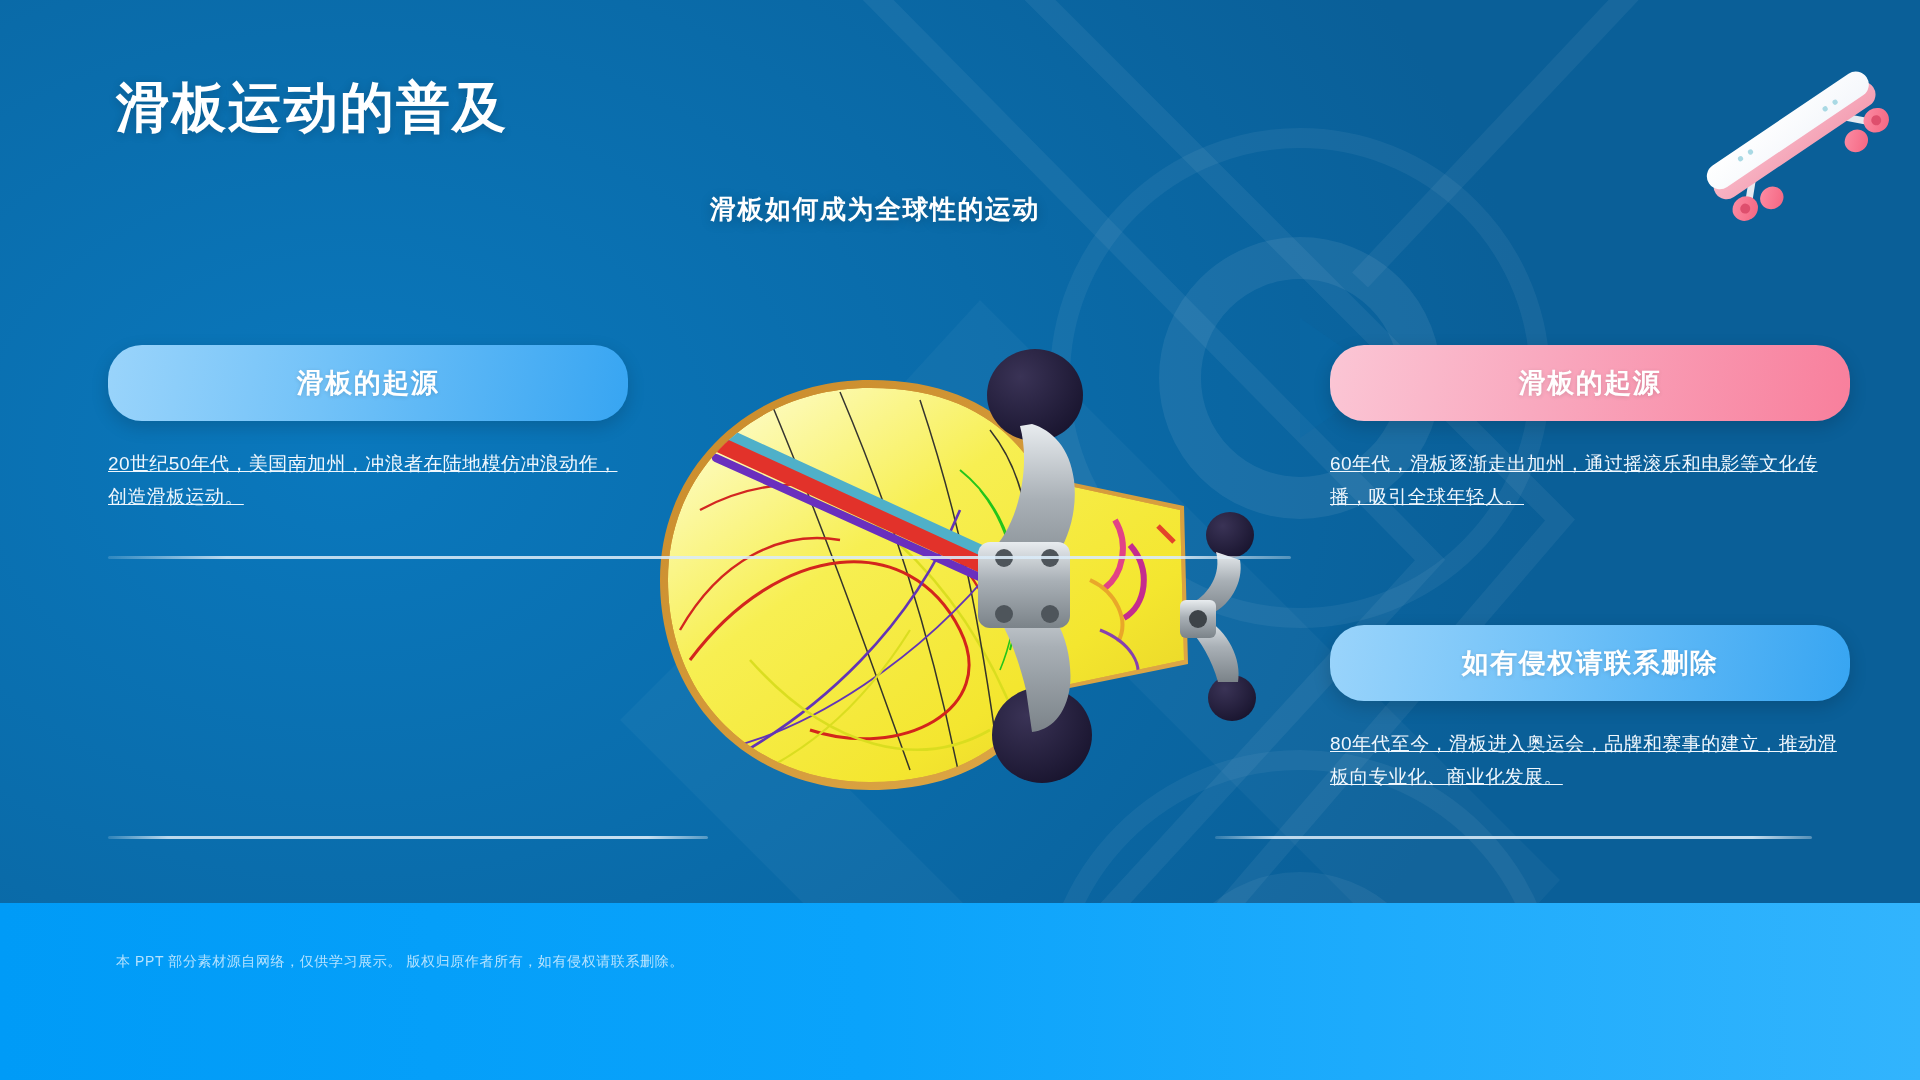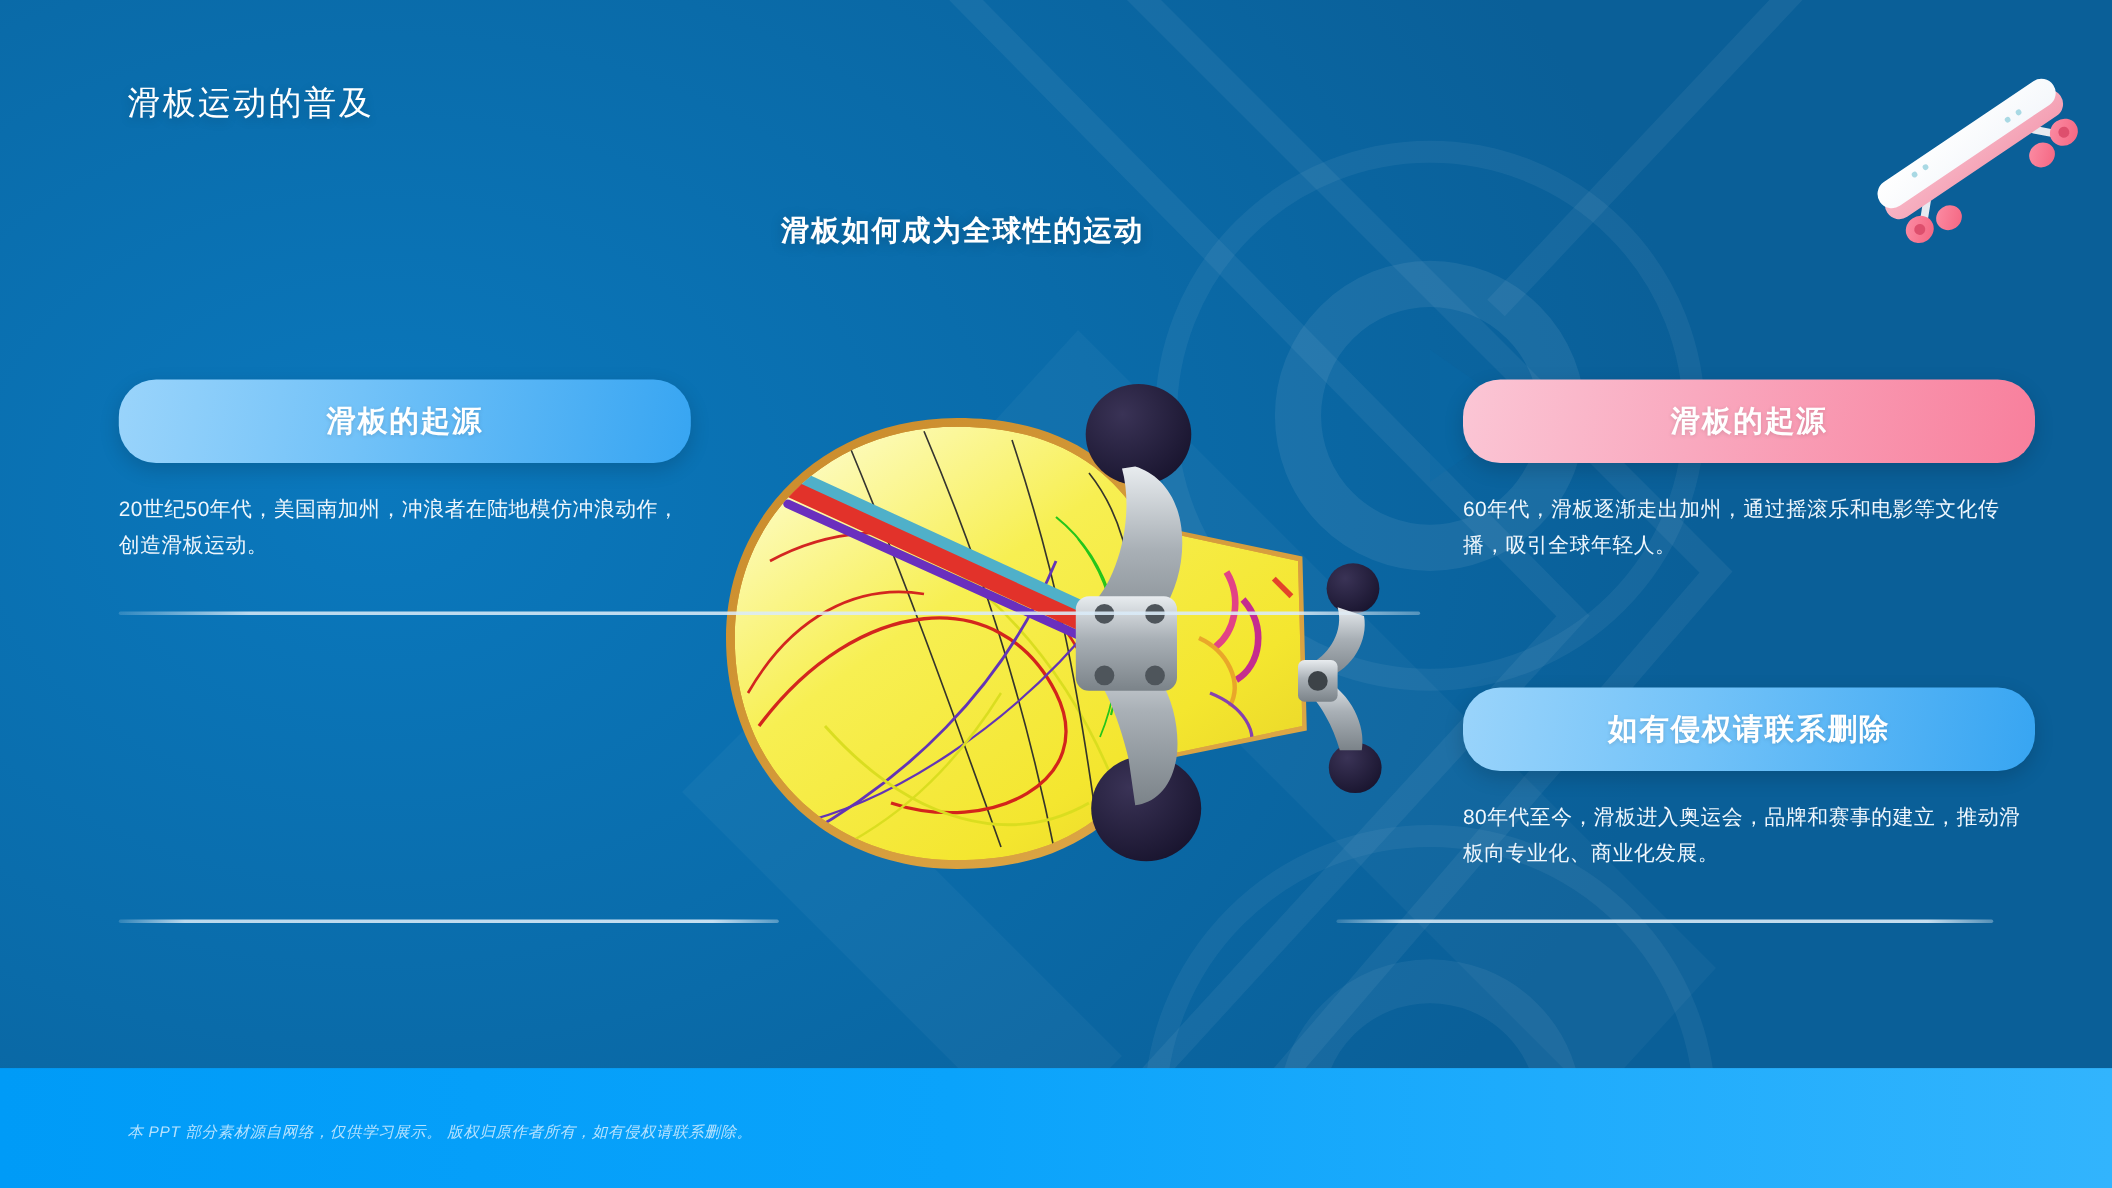--- a/index.html
+++ b/index.html
@@ -17,21 +17,21 @@
       linear-gradient(135deg,#0c7cc2 0%,#0a6aa8 55%,#0a5d93 100%);
   }
 
   
   .bg-art{ position:absolute; inset:0; overflow:hidden; }
   .bg-art svg{ position:absolute; top:0; left:0; }
 
   
   .page-title{
     position:absolute; left:116px; top:78px;
-    font-size:30px; font-weight:normal; color:#ffffff;
+    font-size:54px; font-weight:bold; color:#ffffff;
     letter-spacing:2px; line-height:1.1;
     text-shadow:0 2px 10px rgba(0,0,0,.18);
   }
   .page-subtitle{
     position:absolute; left:0; right:0; top:192px;
     text-align:center;
     font-size:26px; font-weight:bold; color:#ffffff;
     letter-spacing:1.5px;
     text-shadow:0 2px 12px rgba(0,0,0,.22);
     padding-right:170px;
@@ -64,38 +64,37 @@
   }
   .pill-blue{
     background:linear-gradient(100deg,#9ad4fb 0%,#72c2f8 42%,#37a5f2 100%);
   }
   .pill-pink{
     background:linear-gradient(100deg,#fbc6d5 0%,#f9a9bf 40%,#f87f9c 100%);
   }
 
   .body-text{
     margin-top:26px; font-size:19px; line-height:1.75;
-    color:#f0f7fd; letter-spacing:.4px;
+    color:#f0f7fd; letter-spacing:.4px;text-decoration:underline;
   }
   .ta-left{ text-align:left; }
   .ta-right{ text-align:left; }
 
   .divider{
     position:absolute; height:3px; border-radius:2px;
     background:linear-gradient(90deg,rgba(255,255,255,.15) 0%,rgba(218,235,248,.85) 10%,rgba(218,235,248,.9) 90%,rgba(255,255,255,.3) 100%);
   }
   .div-tl{ left:108px; top:556px; width:1183px; }
   .div-bl{ left:108px; top:836px; width:600px; }
   .div-br{ left:1215px; top:836px; width:597px; }
 
   
   .footer-bar{
-    position:absolute; left:0; right:0; bottom:0; height:109px;
+    position:absolute; left:0; right:0; bottom:0; height:177px;
     background:linear-gradient(90deg,#009bf7 0%,#0aa3fb 45%,#32b4fd 100%);
-    font-style:italic;
   }
   .footer-note{
     position:absolute; left:116px; top:50px;
     font-size:14px; color:#bfe6ff; letter-spacing:.6px;
     opacity:.95;
   }
 </style>
 </head>
 <body>
 

